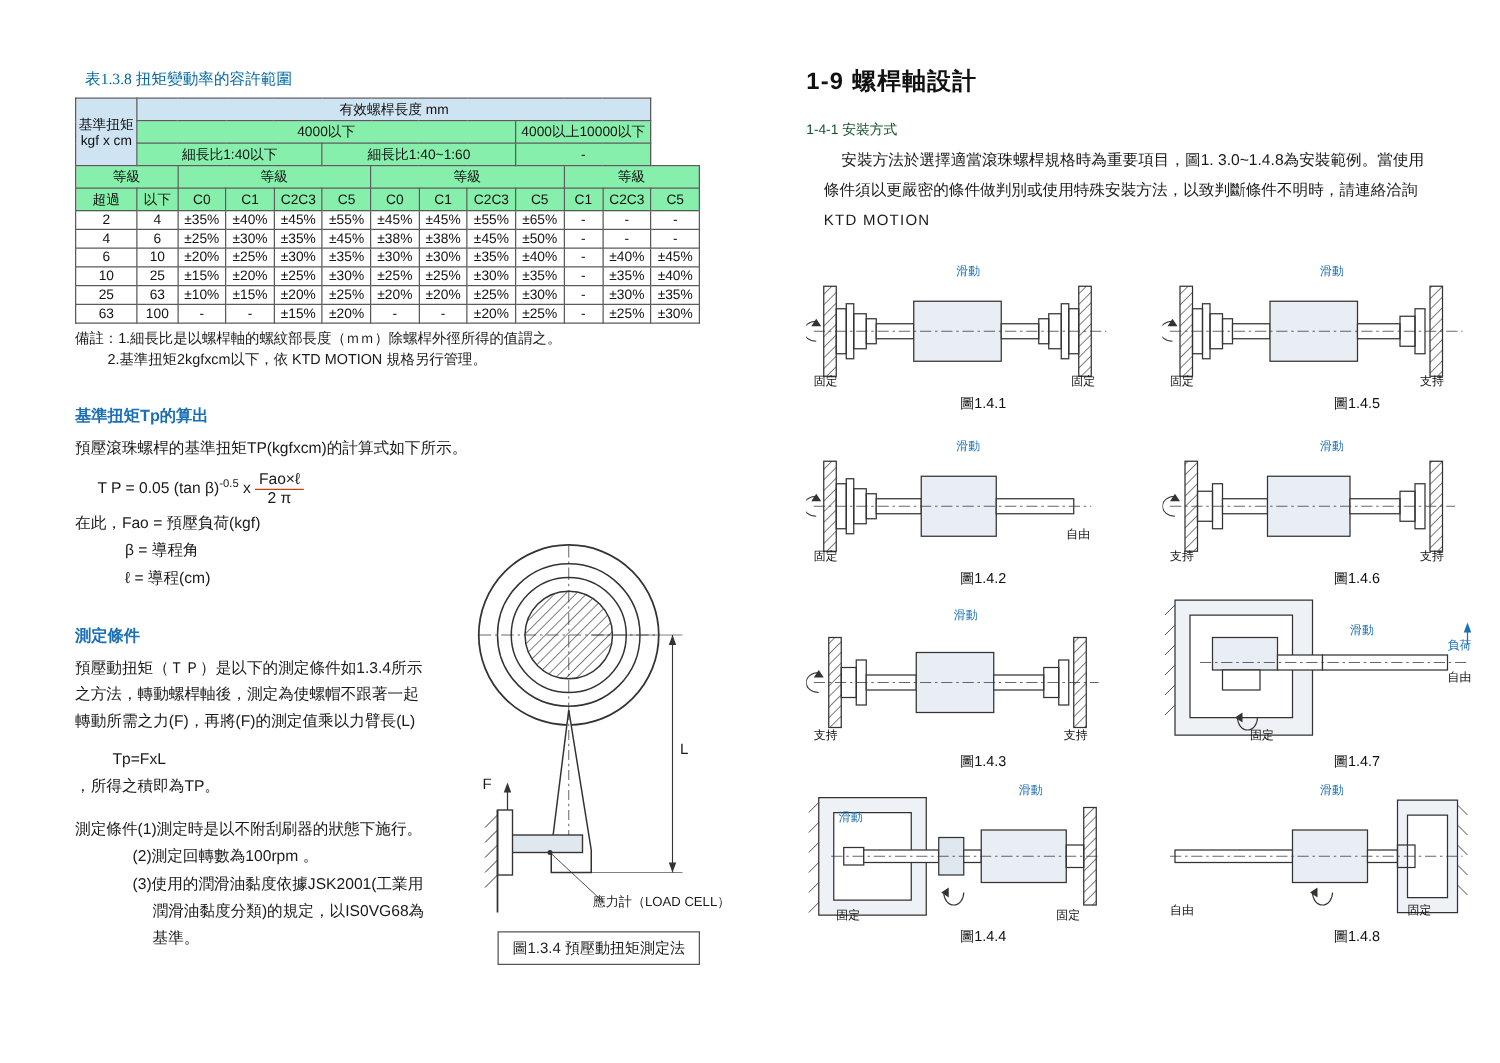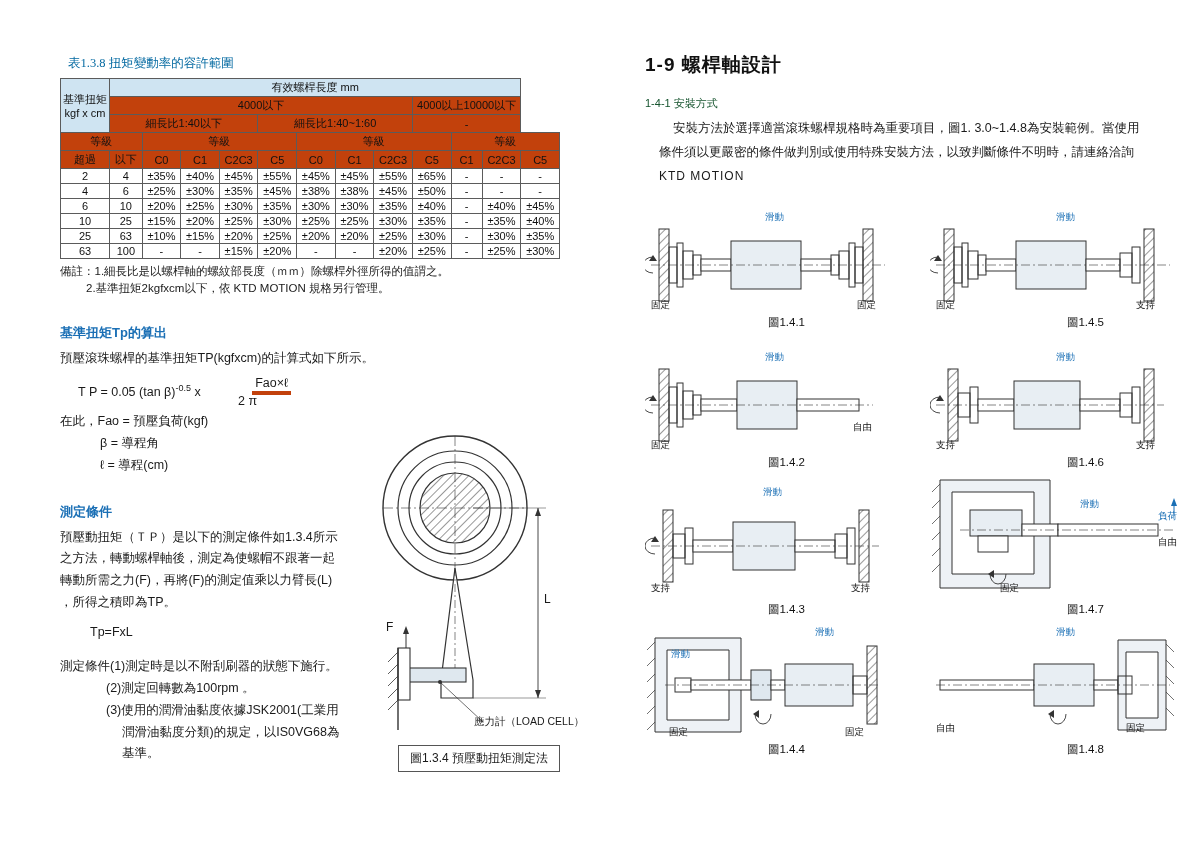--- a/index.html
+++ b/index.html
@@ -13,34 +13,34 @@
   
   .left{position:absolute;left:60px;top:55px;width:500px;}
   .tbl-caption{font-size:12.5px;color:#0369a1;margin:0 0 6px 8px;font-family:Liberation Serif, serif;}
 
   table.spec{border-collapse:collapse;font-size:11px;}
   table.spec td,table.spec th{
     border:1px solid #5b5b5b;text-align:center;vertical-align:middle;
     padding:1px 2px;font-weight:normal;color:#111;
   }
   .hdr{background:#cfe4f2;}
-  .hdr2{background:#c2410c;}
+  .hdr2{background:#86efac;}
   .c-lbl{background:#cfe4f2;}
   .w-base{width:78px;}
   .w-num{width:38px;}
   .w-cell{width:40px;}
 
   .note{font-size:11.5px;line-height:1.5;margin-top:4px;}
   .note .ind{display:block;padding-left:26px;}
 
   .sect-h{color:#1a6fb5;font-size:13px;font-weight:bold;margin:26px 0 6px 0;}
   .body-t{font-size:12.5px;line-height:1.75;}
   .formula{margin:8px 0 0 18px;font-size:12.5px;}
   .frac{display:inline-block;vertical-align:middle;text-align:center;line-height:1.1;}
-  .frac .num{border-bottom:4px solid #c2410c;padding:0 3px;margin-left:48px;}
+  .frac .num{border-bottom:1px solid #c2410c;padding:0 3px;}
   .frac .den{padding:0 3px;}
   .sup{font-size:9px;vertical-align:super;}
   .ind2{padding-left:40px;display:block;}
 
   
   .fig134{position:absolute;left:378px;top:430px;width:190px;height:345px;}
   .figcap-box{
     position:absolute;left:398px;top:745px;width:160px;
     border:1px solid #555;font-size:12px;text-align:center;padding:4px 0;
     background:#fff;
@@ -227,22 +227,22 @@
       </div>
     <div class="body-t">
         <span class="ind2">ℓ  = 導程(cm)</span>
       </div>
 
     <div class="sect-h">測定條件</div>
     <div class="body-t" style="width:300px">
       <div>預壓動扭矩（ＴＰ）是以下的測定條件如1.3.4所示</div>
       <div>之方法，轉動螺桿軸後，測定為使螺帽不跟著一起</div>
       <div>轉動所需之力(F)，再將(F)的測定值乘以力臂長(L)</div>
+      <div style="padding-left:30px;margin-top:8px">Tp=FxL</div>
       <div>，所得之積即為TP。</div>
-      <div style="padding-left:30px;margin-top:8px">Tp=FxL</div>
       <div style="margin-top:12px">測定條件(1)測定時是以不附刮刷器的狀態下施行。</div>
       <div style="padding-left:46px">(2)測定回轉數為100rpm 。</div>
       <div style="padding-left:46px">(3)使用的潤滑油黏度依據JSK2001(工業用</div>
       <div style="padding-left:62px">潤滑油黏度分類)的規定，以IS0VG68為</div>
       <div style="padding-left:62px">基準。</div>
     </div>
   </div>
 
   <div class="fig134">
     <svg width="190" height="345" viewBox="0 0 190 345">

